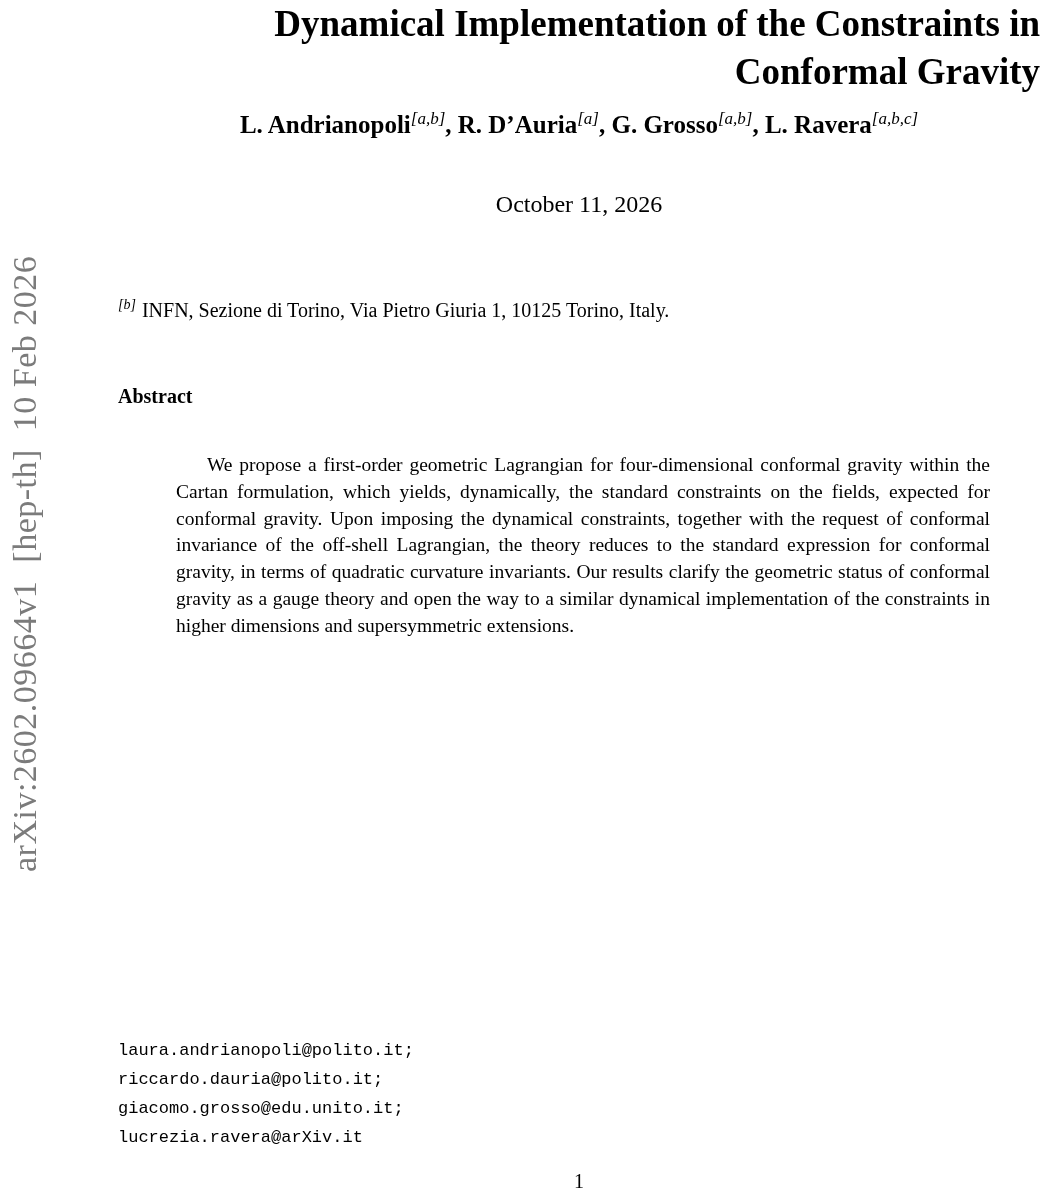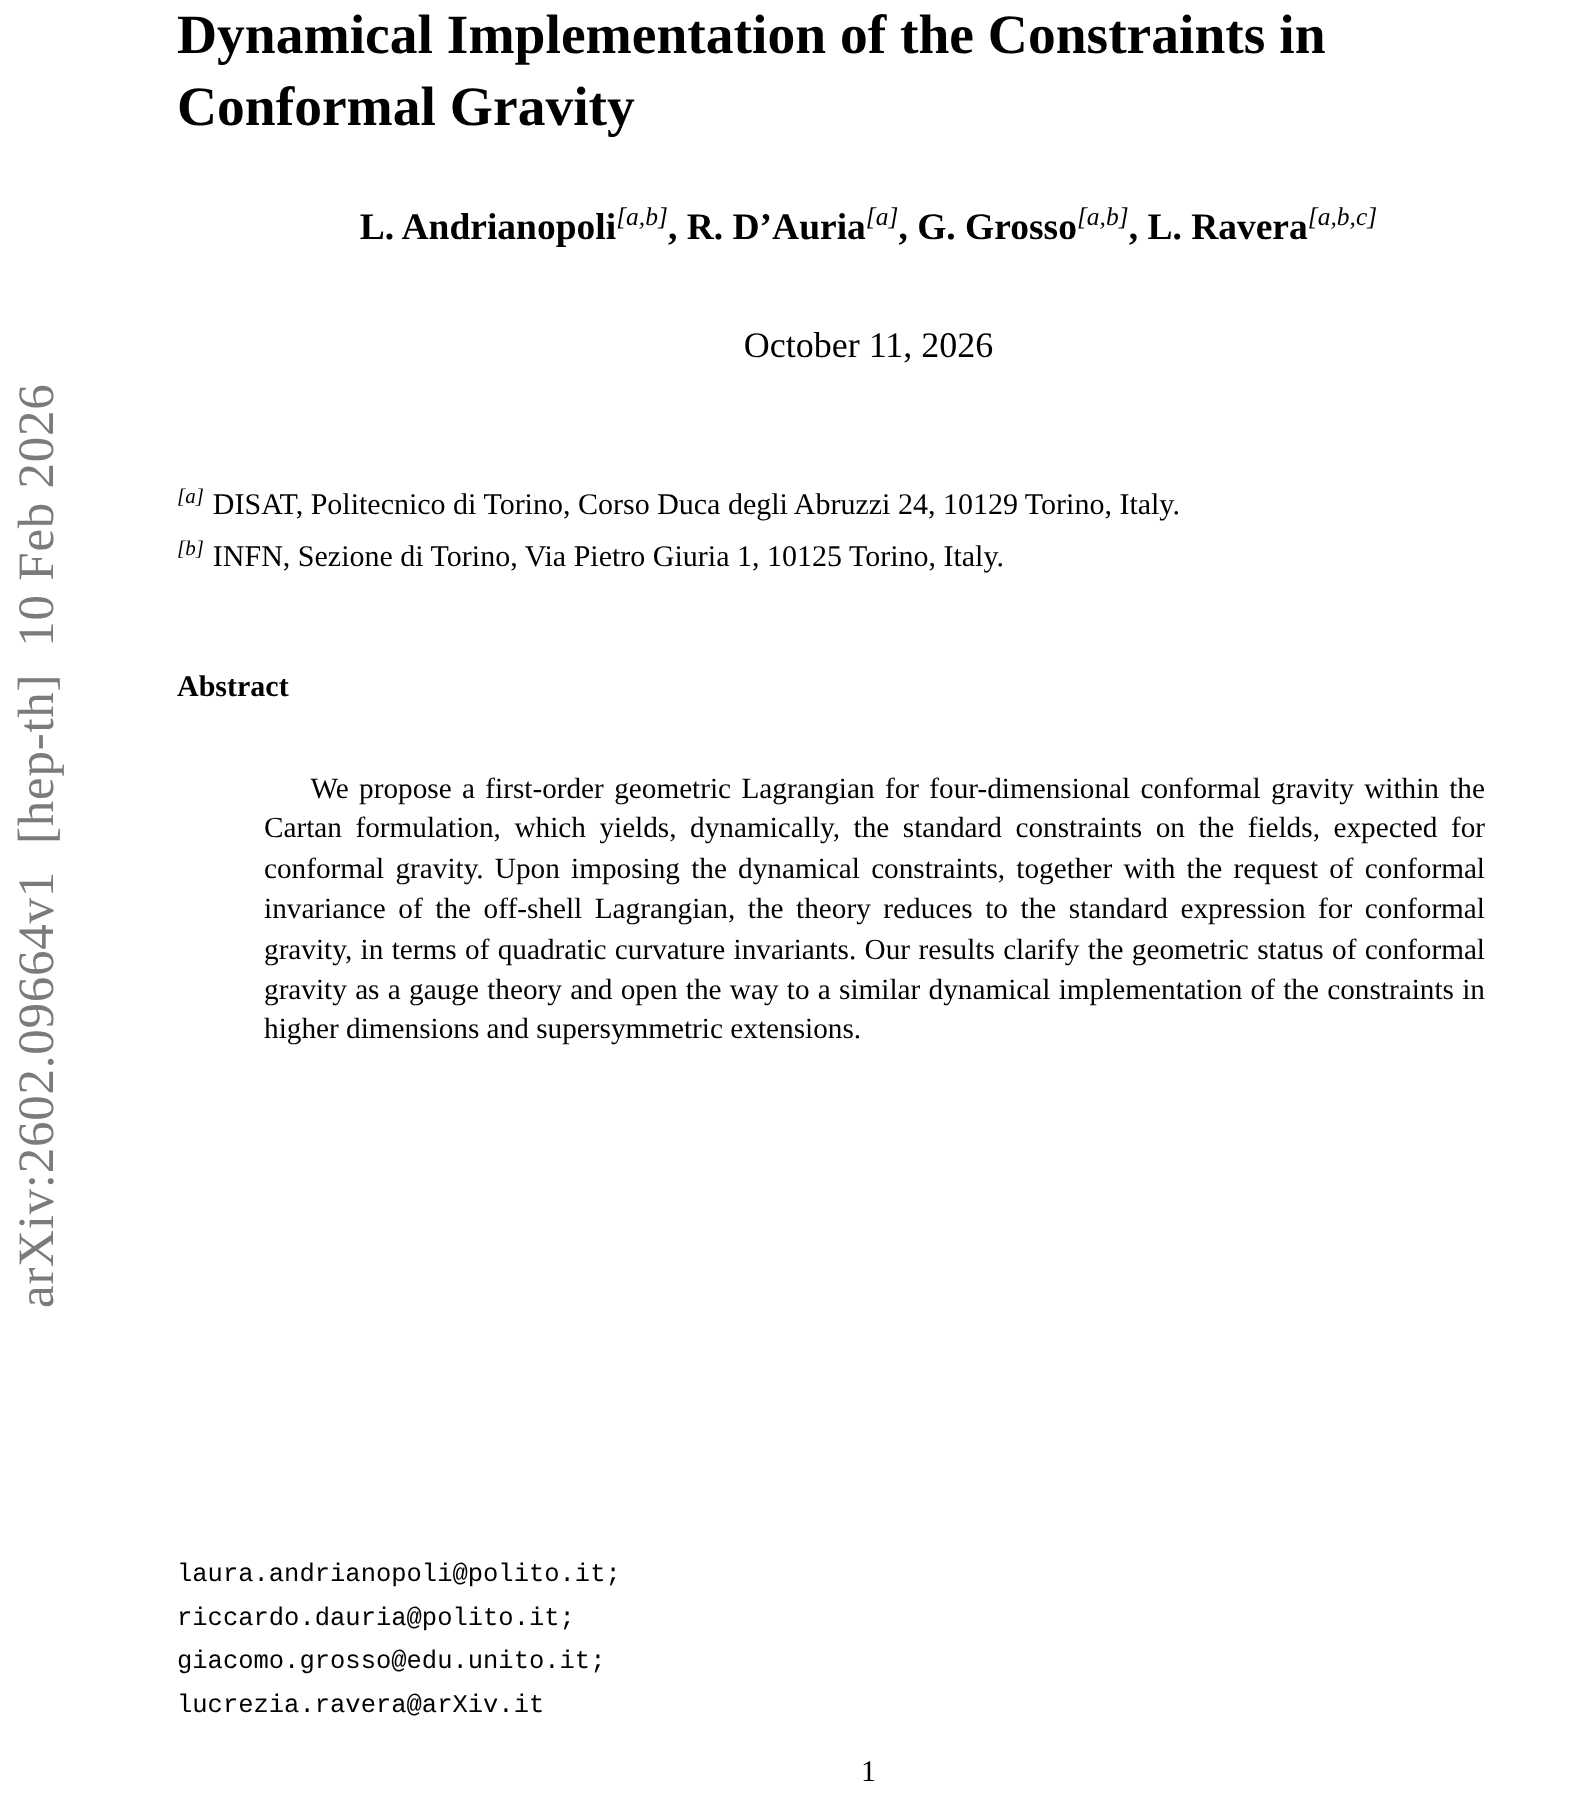--- a/index.html
+++ b/index.html
@@ -31,24 +31,24 @@
   .column {
     position: absolute;
     left: 118px;
     top: 0;
     width: 922px;
   }
   .title-line {
     font-size: 37px;
     line-height: 48px;
     font-weight: bold;
-    text-align: left;
+    text-align: right;
   }
   .authors {
-    margin-top: 32px;
+    margin-top: 6px;
     text-align: center;
     font-size: 25px;
     line-height: 34px;
     font-weight: bold;
     white-space: nowrap;
   }
   .authors sup {
     font-size: 17px;
     font-weight: normal;
     font-style: italic;
@@ -113,21 +113,20 @@
   <div class="column">
 
     <div class="title-line">Dynamical Implementation of the Constraints in</div>
     <div class="title-line">Conformal Gravity</div>
 
     <div class="authors"><span>L. Andrianopoli</span><sup>[a,b]</sup><span>, </span><span>R. D’Auria</span><sup>[a]</sup><span>, </span><span>G. Grosso</span><sup>[a,b]</sup><span>, </span><span>L. Ravera</span><sup>[a,b,c]</sup></div>
 
     <div class="date">October 11, 2026</div>
 
     <div class="affiliations">
-      <div class="affil"><sup>[a]</sup><span>DISAT, Politecnico di Torino, Corso Duca degli Abruzzi 24, 10129 Torino, Italy.</span></div>
       <div class="affil"><sup>[b]</sup><span>INFN, Sezione di Torino, Via Pietro Giuria 1, 10125 Torino, Italy.</span></div>
     </div>
 
     <div class="abstract-heading">Abstract</div>
     <div class="abstract-body">We propose a first-order geometric Lagrangian for four-dimensional conformal gravity within the Cartan formulation, which yields, dynamically, the standard constraints on the fields, expected for conformal gravity.  Upon imposing the dynamical constraints, together with the request of conformal invariance of the off-shell Lagrangian, the theory reduces to the standard expression for conformal gravity, in terms of quadratic curvature invariants.  Our results clarify the geometric status of conformal gravity as a gauge theory and open the way to a similar dynamical implementation of the constraints in higher dimensions and supersymmetric extensions.</div>
 
     <div class="emails">
       <div>laura.andrianopoli@polito.it;</div>
       <div>riccardo.dauria@polito.it;</div>
       <div>giacomo.grosso@edu.unito.it;</div>

